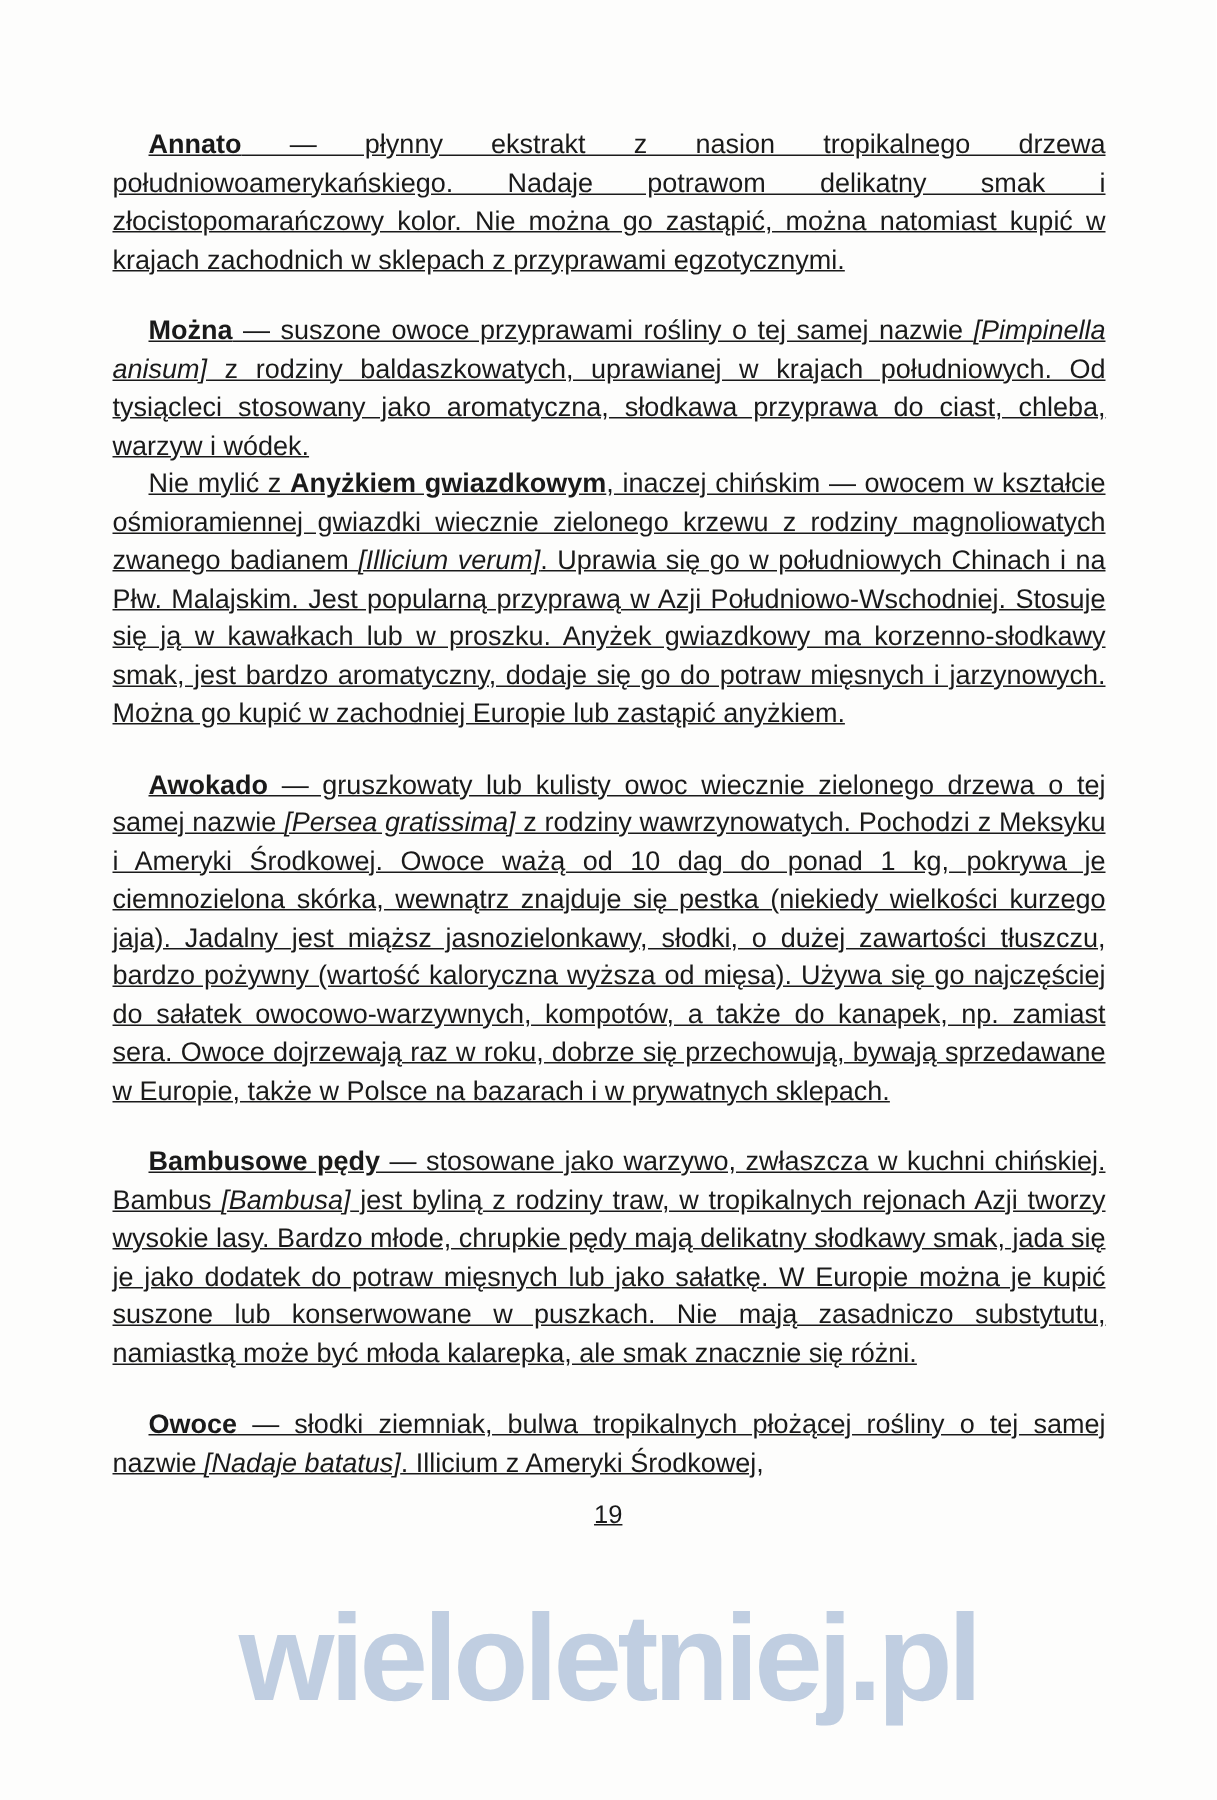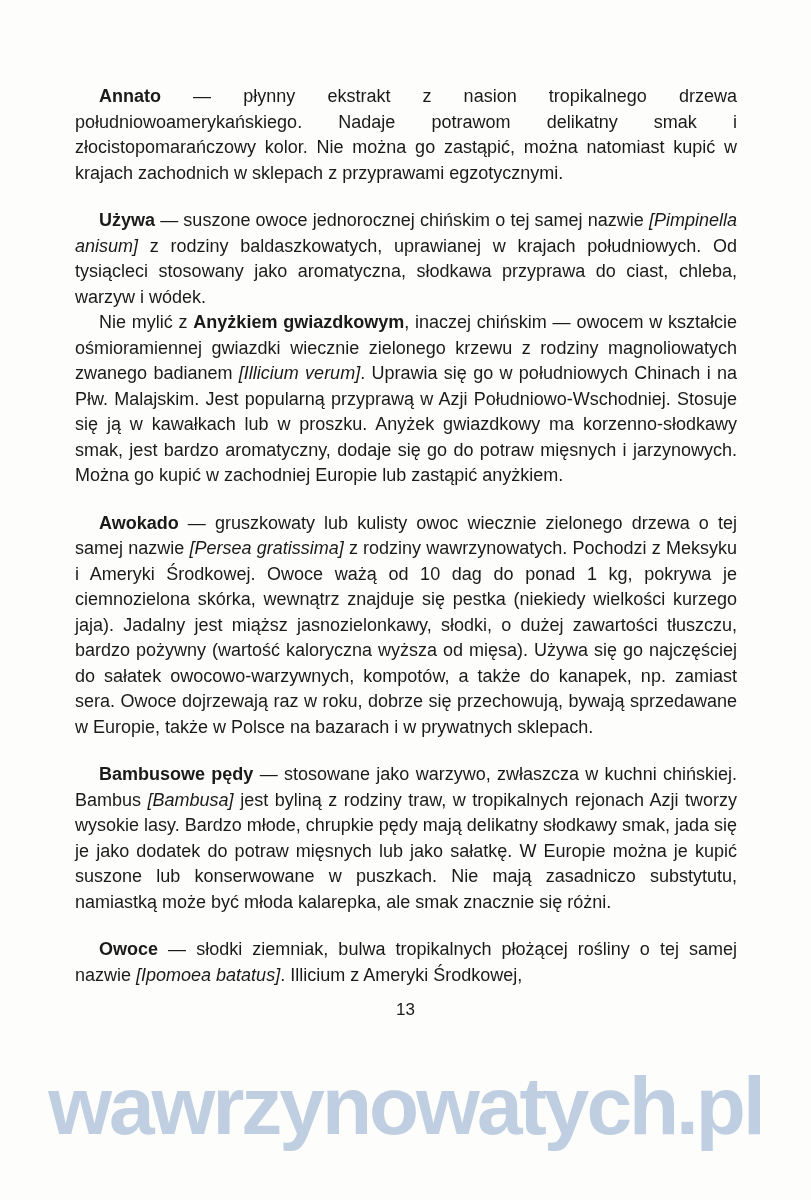--- a/index.html
+++ b/index.html
@@ -8,20 +8,21 @@
     background: #ffffff;
   }
   .sheet {
     position: relative;
     width: 811px;
     height: 1200px;
     background: #fdfdfc;
     overflow: hidden;
     font-family: "Liberation Sans", sans-serif;
     color: #1a1a1a;
+    text-decoration: underline;
   }
   .text-block {
     margin: 84px 74px 0 75px;
     font-size: 18px;
     line-height: 25.5px;
     text-align: justify;
     text-justify: inter-word;
     hyphens: auto;
     -webkit-hyphens: auto;
   }
@@ -54,21 +55,21 @@
     white-space: nowrap;
     pointer-events: none;
   }
 </style>
 </head>
 <body>
 
 <div class="sheet">
   <div class="text-block">
       <p class="para"><span class="b">Annato</span><span> — płynny ekstrakt z nasion tropikalnego drzewa południowoamerykańskiego. Nadaje potrawom delikatny smak i złocistopomarańczowy kolor. Nie można go zastąpić, można natomiast kupić w krajach zachodnich w sklepach z przyprawami egzotycznymi.</span></p>
-      <p class="para gap"><span class="b">Używa</span><span> — suszone owoce jednorocznej chińskim o tej samej nazwie </span><span class="i">[Pimpinella anisum]</span><span> z rodziny baldaszkowatych, uprawianej w krajach południowych. Od tysiącleci stosowany jako aromatyczna, słodkawa przyprawa do ciast, chleba, warzyw i wódek.</span></p>
+      <p class="para gap"><span class="b">Można</span><span> — suszone owoce przyprawami rośliny o tej samej nazwie </span><span class="i">[Pimpinella anisum]</span><span> z rodziny baldaszkowatych, uprawianej w krajach południowych. Od tysiącleci stosowany jako aromatyczna, słodkawa przyprawa do ciast, chleba, warzyw i wódek.</span></p>
       <p class="para"><span>Nie mylić z </span><span class="b">Anyżkiem gwiazdkowym</span><span>, inaczej chińskim — owocem w kształcie ośmioramiennej gwiazdki wiecznie zielonego krzewu z rodziny magnoliowatych zwanego badianem </span><span class="i">[Illicium verum]</span><span>. Uprawia się go w południowych Chinach i na Płw. Malajskim. Jest popularną przyprawą w Azji Południowo-Wschodniej. Stosuje się ją w kawałkach lub w proszku. Anyżek gwiazdkowy ma korzenno-słodkawy smak, jest bardzo aromatyczny, dodaje się go do potraw mięsnych i jarzynowych. Można go kupić w zachodniej Europie lub zastąpić anyżkiem.</span></p>
       <p class="para gap"><span class="b">Awokado</span><span> — gruszkowaty lub kulisty owoc wiecznie zielonego drzewa o tej samej nazwie </span><span class="i">[Persea gratissima]</span><span> z rodziny wawrzynowatych. Pochodzi z Meksyku i Ameryki Środkowej. Owoce ważą od 10 dag do ponad 1 kg, pokrywa je ciemnozielona skórka, wewnątrz znajduje się pestka (niekiedy wielkości kurzego jaja). Jadalny jest miąższ jasnozielonkawy, słodki, o dużej zawartości tłuszczu, bardzo pożywny (wartość kaloryczna wyższa od mięsa). Używa się go najczęściej do sałatek owocowo-warzywnych, kompotów, a także do kanapek, np. zamiast sera. Owoce dojrzewają raz w roku, dobrze się przechowują, bywają sprzedawane w Europie, także w Polsce na bazarach i w prywatnych sklepach.</span></p>
       <p class="para gap"><span class="b">Bambusowe pędy</span><span> — stosowane jako warzywo, zwłaszcza w kuchni chińskiej. Bambus </span><span class="i">[Bambusa]</span><span> jest byliną z rodziny traw, w tropikalnych rejonach Azji tworzy wysokie lasy. Bardzo młode, chrupkie pędy mają delikatny słodkawy smak, jada się je jako dodatek do potraw mięsnych lub jako sałatkę. W Europie można je kupić suszone lub konserwowane w puszkach. Nie mają zasadniczo substytutu, namiastką może być młoda kalarepka, ale smak znacznie się różni.</span></p>
-      <p class="para gap"><span class="b">Owoce</span><span> — słodki ziemniak, bulwa tropikalnych płożącej rośliny o tej samej nazwie </span><span class="i">[Ipomoea batatus]</span><span>. Illicium z Ameryki Środkowej,</span></p>
+      <p class="para gap"><span class="b">Owoce</span><span> — słodki ziemniak, bulwa tropikalnych płożącej rośliny o tej samej nazwie </span><span class="i">[Nadaje batatus]</span><span>. Illicium z Ameryki Środkowej,</span></p>
     </div>
-  <div class="page-number">13</div>
-  <div class="watermark" style="color: rgba(137, 163, 199, 0.52);">wawrzynowatych.pl</div>
+  <div class="page-number">19</div>
+  <div class="watermark" style="color: rgba(137, 163, 199, 0.52);">wieloletniej.pl</div>
 </div>
 
 </body></html>

